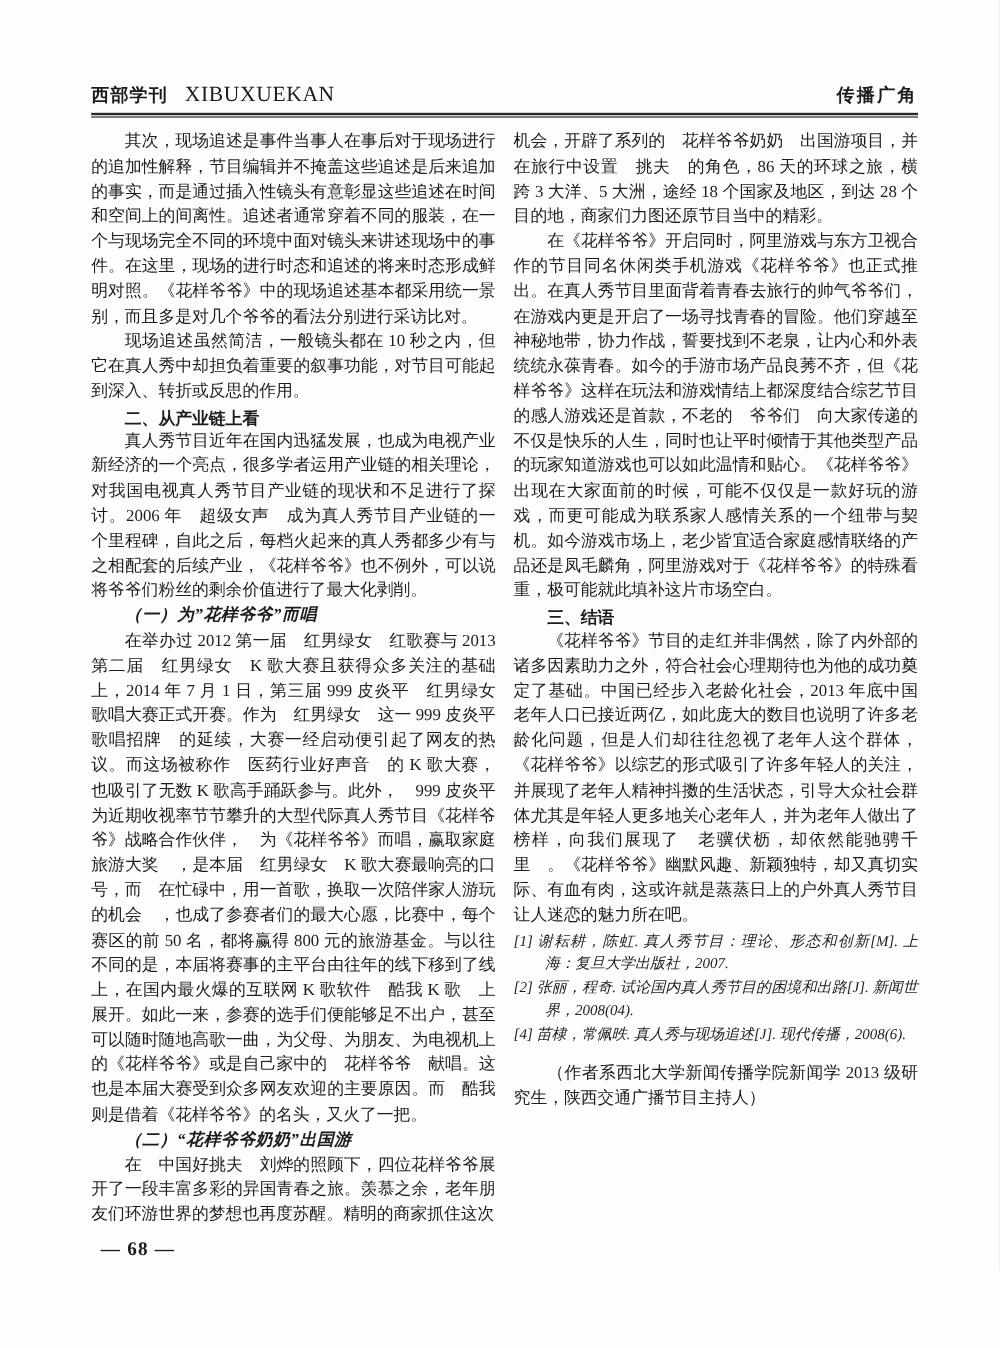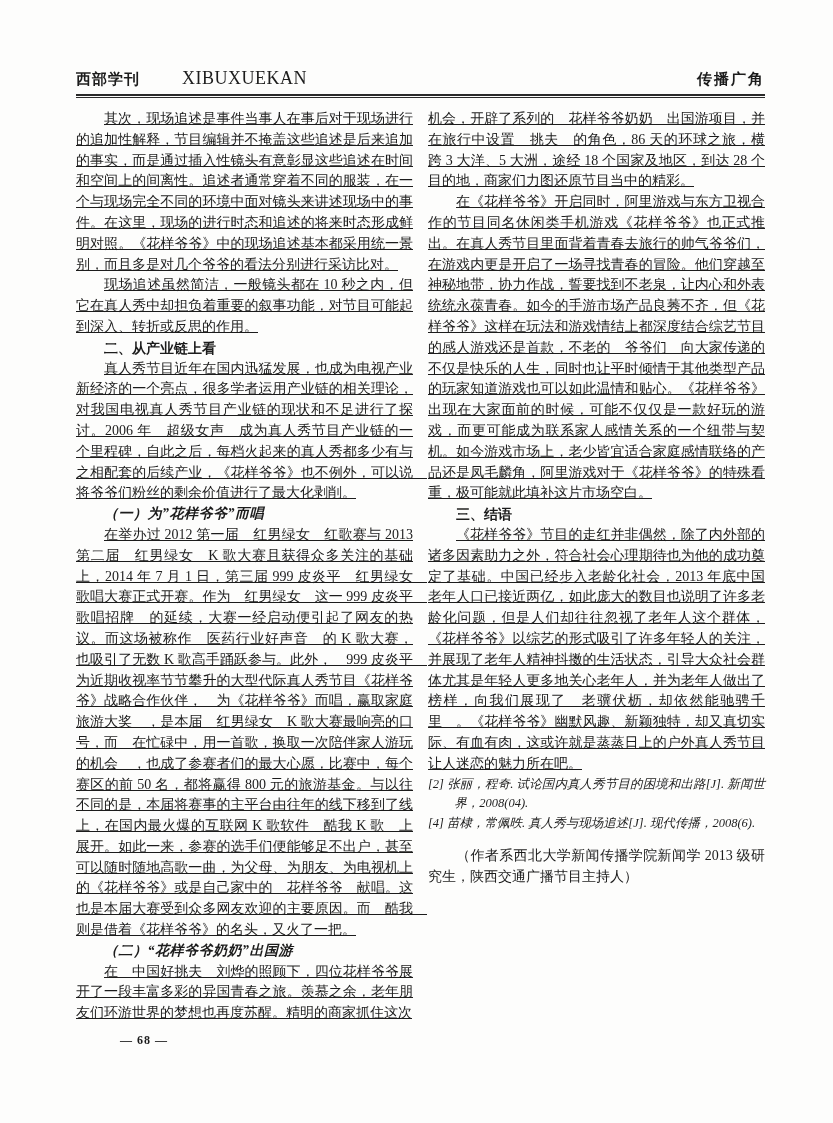--- a/index.html
+++ b/index.html
@@ -16,21 +16,20 @@
   }
   .content {
     position: absolute;
     left: 76px;
     top: 68px;
     width: 689px;
   }
   .header-row {
     display: flex;
     align-items: baseline;
-    gap: 28px;
   }
   .journal-cn {
     font-family: "Liberation Sans", "DejaVu Sans", sans-serif;
     font-weight: 700;
     font-size: 15px;
     letter-spacing: 1px;
   }
   .journal-en {
     font-family: "Liberation Serif", "DejaVu Serif", serif;
     font-size: 18px;
@@ -54,21 +53,21 @@
     display: flex;
     gap: 15px;
     margin-top: 11px;
   }
   .col {
     width: 337px;
     font-size: 14px;
     line-height: 20.8px;
     text-align: justify;
   }
-  .para { text-indent: 2em; text-decoration: underline; }
+  .para { text-indent: 2em; }
   .para.cont { text-indent: 0; }
   .heading {
     font-family: "Liberation Sans", "DejaVu Sans", sans-serif;
     font-size: 14px;
     line-height: 20.8px;
     font-weight: 700;
     text-indent: 2em;
   }
   .subheading {
     font-size: 14px;
@@ -94,23 +93,22 @@
   }
   .author-note {
     text-indent: 2em;
     margin-top: 13px;
   }
   .page-number {
     position: absolute;
     left: 84px;
     top: 1033px;
     font-weight: 700;
-    font-size: 12px;
+    font-size: 16px;
     letter-spacing: 1px;
-    margin-left: 36px;
   }
 </style>
 </head>
 <body>
 
 <div class="page">
   <div class="content">
     <header>
       <div class="header-row">
         <span class="journal-cn">西部学刊</span>
@@ -128,20 +126,21 @@
           <h3 class="subheading">（一）为”花样爷爷”而唱</h3>
           <p class="para">在举办过 2012 第一届　红男绿女　红歌赛与 2013 第二届　红男绿女　K 歌大赛且获得众多关注的基础上，2014 年 7 月 1 日，第三届 999 皮炎平　红男绿女　歌唱大赛正式开赛。作为　红男绿女　这一 999 皮炎平　歌唱招牌　的延续，大赛一经启动便引起了网友的热议。而这场被称作　医药行业好声音　的 K 歌大赛，也吸引了无数 K 歌高手踊跃参与。此外，　999 皮炎平　为近期收视率节节攀升的大型代际真人秀节目《花样爷爷》战略合作伙伴，　为《花样爷爷》而唱，赢取家庭旅游大奖　，是本届　红男绿女　K 歌大赛最响亮的口号，而　在忙碌中，用一首歌，换取一次陪伴家人游玩的机会　，也成了参赛者们的最大心愿，比赛中，每个赛区的前 50 名，都将赢得 800 元的旅游基金。与以往不同的是，本届将赛事的主平台由往年的线下移到了线上，在国内最火爆的互联网 K 歌软件　酷我 K 歌　上展开。如此一来，参赛的选手们便能够足不出户，甚至可以随时随地高歌一曲，为父母、为朋友、为电视机上的《花样爷爷》或是自己家中的　花样爷爷　献唱。这也是本届大赛受到众多网友欢迎的主要原因。而　酷我　则是借着《花样爷爷》的名头，又火了一把。</p>
           <h3 class="subheading">（二）“花样爷爷奶奶”出国游</h3>
           <p class="para">在　中国好挑夫　刘烨的照顾下，四位花样爷爷展开了一段丰富多彩的异国青春之旅。羡慕之余，老年朋友们环游世界的梦想也再度苏醒。精明的商家抓住这次</p>
         </section>
       <section class="col">
           <p class="para cont">机会，开辟了系列的　花样爷爷奶奶　出国游项目，并在旅行中设置　挑夫　的角色，86 天的环球之旅，横跨 3 大洋、5 大洲，途经 18 个国家及地区，到达 28 个目的地，商家们力图还原节目当中的精彩。</p>
           <p class="para">在《花样爷爷》开启同时，阿里游戏与东方卫视合作的节目同名休闲类手机游戏《花样爷爷》也正式推出。在真人秀节目里面背着青春去旅行的帅气爷爷们，在游戏内更是开启了一场寻找青春的冒险。他们穿越至神秘地带，协力作战，誓要找到不老泉，让内心和外表统统永葆青春。如今的手游市场产品良莠不齐，但《花样爷爷》这样在玩法和游戏情结上都深度结合综艺节目的感人游戏还是首款，不老的　爷爷们　向大家传递的不仅是快乐的人生，同时也让平时倾情于其他类型产品的玩家知道游戏也可以如此温情和贴心。《花样爷爷》出现在大家面前的时候，可能不仅仅是一款好玩的游戏，而更可能成为联系家人感情关系的一个纽带与契机。如今游戏市场上，老少皆宜适合家庭感情联络的产品还是凤毛麟角，阿里游戏对于《花样爷爷》的特殊看重，极可能就此填补这片市场空白。</p>
           <h2 class="heading">三、结语</h2>
           <p class="para">《花样爷爷》节目的走红并非偶然，除了内外部的诸多因素助力之外，符合社会心理期待也为他的成功奠定了基础。中国已经步入老龄化社会，2013 年底中国老年人口已接近两亿，如此庞大的数目也说明了许多老龄化问题，但是人们却往往忽视了老年人这个群体，《花样爷爷》以综艺的形式吸引了许多年轻人的关注，并展现了老年人精神抖擞的生活状态，引导大众社会群体尤其是年轻人更多地关心老年人，并为老年人做出了榜样，向我们展现了　老骥伏枥，却依然能驰骋千里　。《花样爷爷》幽默风趣、新颖独特，却又真切实际、有血有肉，这或许就是蒸蒸日上的户外真人秀节目让人迷恋的魅力所在吧。</p>
+          <p class="ref">[1] 谢耘耕，陈虹. 真人秀节目：理论、形态和创新[M]. 上海：复旦大学出版社，2007.</p>
           <p class="ref">[2] 张丽，程奇. 试论国内真人秀节目的困境和出路[J]. 新闻世界，2008(04).</p>
           <p class="ref">[4] 苗棣，常佩昳. 真人秀与现场追述[J]. 现代传播，2008(6).</p>
           <p class="author-note">（作者系西北大学新闻传播学院新闻学 2013 级研究生，陕西交通广播节目主持人）</p>
         </section>
     </main>
   </div>
   <div class="page-number">— 68 —</div>
 </div>
 
 </body></html>

